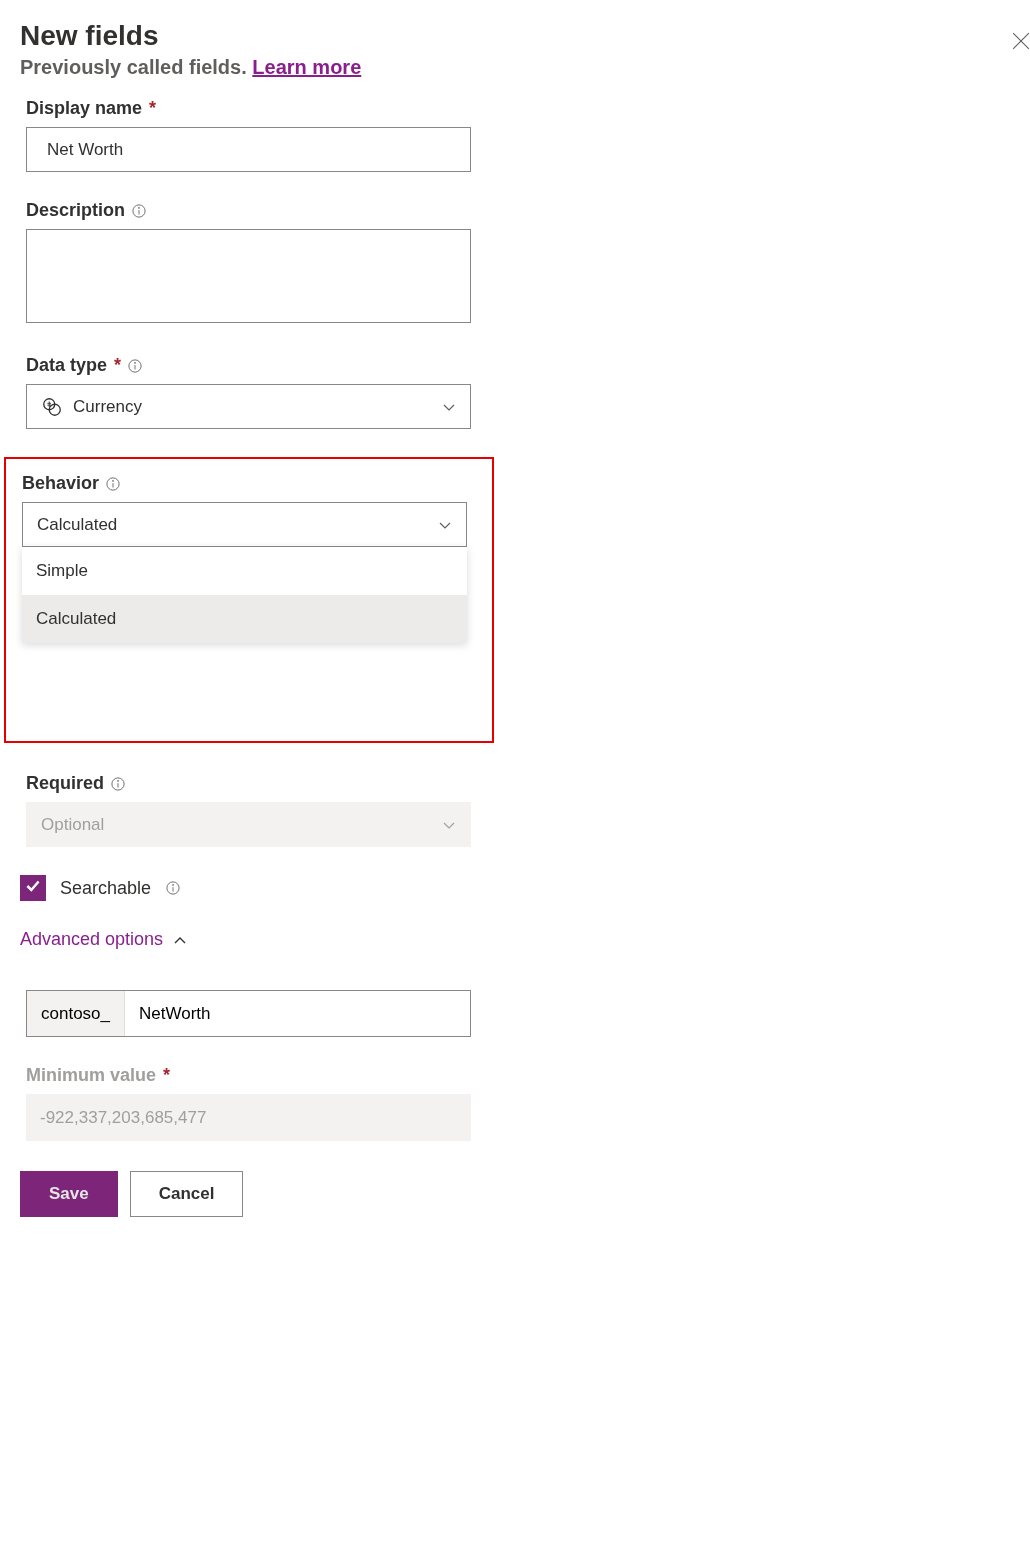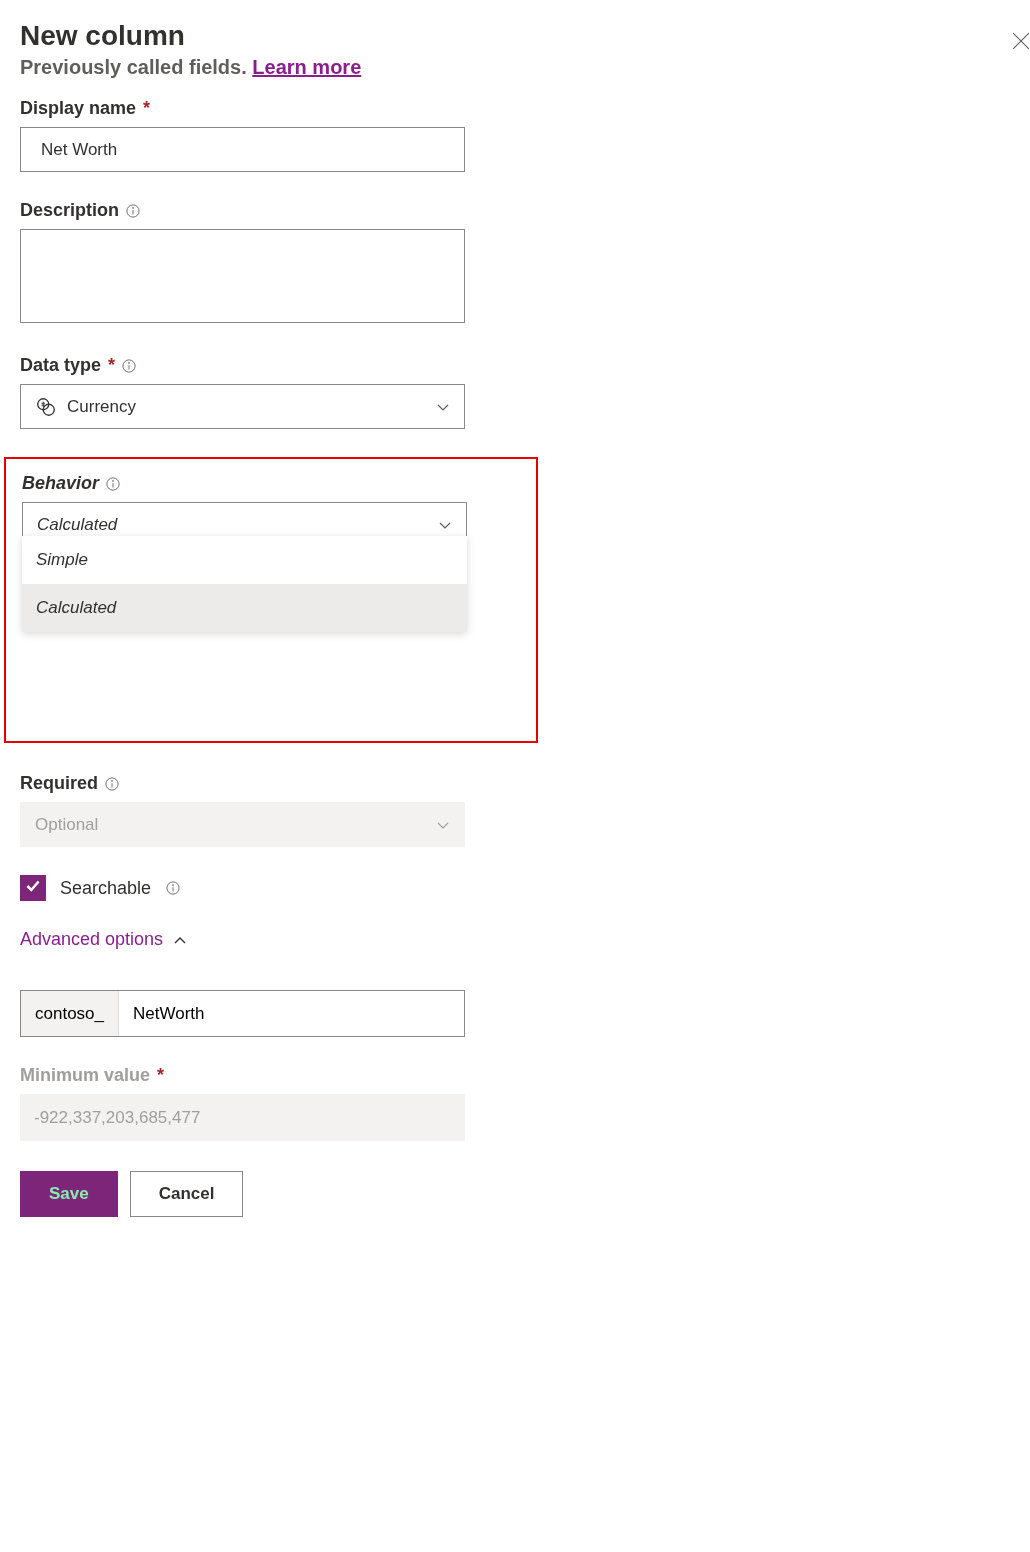--- a/index.html
+++ b/index.html
@@ -30,21 +30,21 @@
   .subtitle {
     font-size: 20px;
     color: #605e5c;
     margin: 0 0 19px 0;
     font-weight: bold;
   }
   .subtitle a {
     color: #8a1e8f;
     text-decoration: underline;
   }
-  .form-group { margin-bottom: 28px; }
+  .form-group { margin-bottom: 28px; margin-left: 6px; }
   .label-row {
     display: flex;
     align-items: center;
     gap: 6px;
     margin-bottom: 8px;
   }
   .label {
     font-size: 18px;
     font-weight: 600;
     color: #323130;
@@ -93,42 +93,41 @@
   .chevron svg { width: 14px; height: 14px; }
   .currency-icon {
     width: 22px;
     height: 22px;
     margin-right: 10px;
     display: inline-flex;
   }
   .dropdown-wrapper { position: relative; }
   .dropdown-list {
     position: absolute;
-    top: 34px;
+    top: 45px;
     left: 0;
     width: 445px;
     background: #fff;
     box-shadow: 0 2px 8px rgba(0,0,0,0.15);
     z-index: 10;
   }
   .dropdown-item {
     padding: 14px 14px;
     font-size: 17px;
     cursor: pointer;
   }
   .dropdown-item.selected { background: #edebe9; }
   .highlight-box {
     border: 2.5px solid #e60000;
     margin-left: -16px;
     padding: 14px 16px 18px 16px;
     margin-bottom: 30px;
-    width: 534px;
+    width: 490px;
     position: relative;
     height: 286px;
-    font-style: italic;
   }
   .checkbox-row {
     display: flex;
     align-items: center;
     gap: 14px;
     margin-bottom: 28px;
   }
   .checkbox {
     width: 26px;
     height: 26px;
@@ -192,31 +191,31 @@
     height: 46px;
     padding: 0 28px;
     font-size: 17px;
     font-family: inherit;
     border: 1px solid #8a8886;
     cursor: pointer;
     font-weight: 600;
   }
   .btn-primary {
     background: #7d2578;
-    color: #86efac;
+    color: #e5e5e5;
     border-color: #7d2578;
   }
   .btn-secondary { background: #fff; color: #323130; }
 </style>
 </head>
 <body>
 
 <div class="panel">
   <div class="header">
-    <h1 class="title">New column</h1>
+    <h1 class="title">New fields</h1>
     <div class="close-btn">
       <span>
         <svg viewBox="0 0 16 16" stroke="currentColor" stroke-width="1" fill="none">
             <line x1="1" y1="1" x2="15" y2="15"></line>
             <line x1="15" y1="1" x2="1" y2="15"></line>
           </svg>
       </span>
     </div>
     <p class="subtitle">
       <span>Previously called fields. </span><a href="#">Learn more</a>

